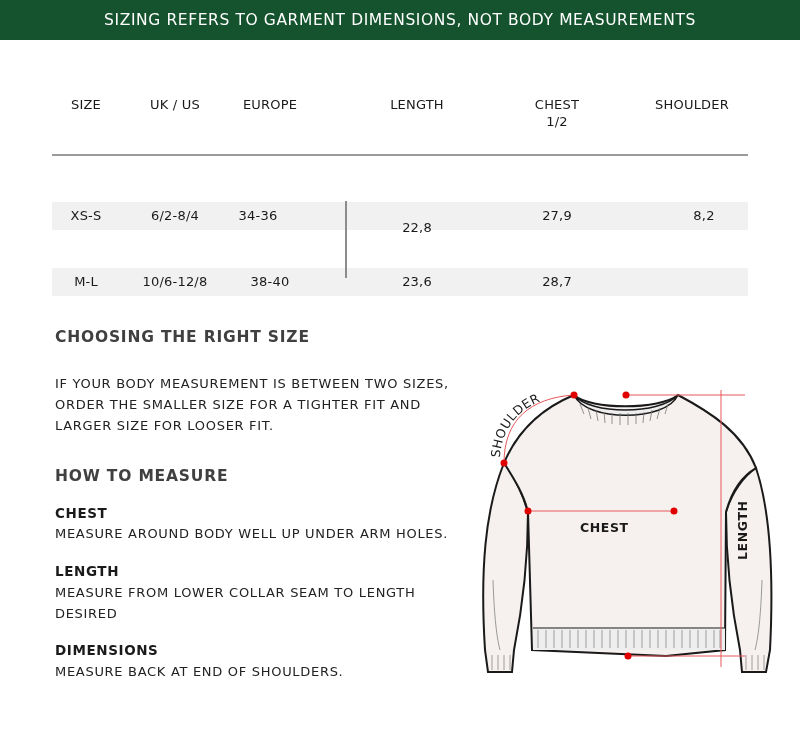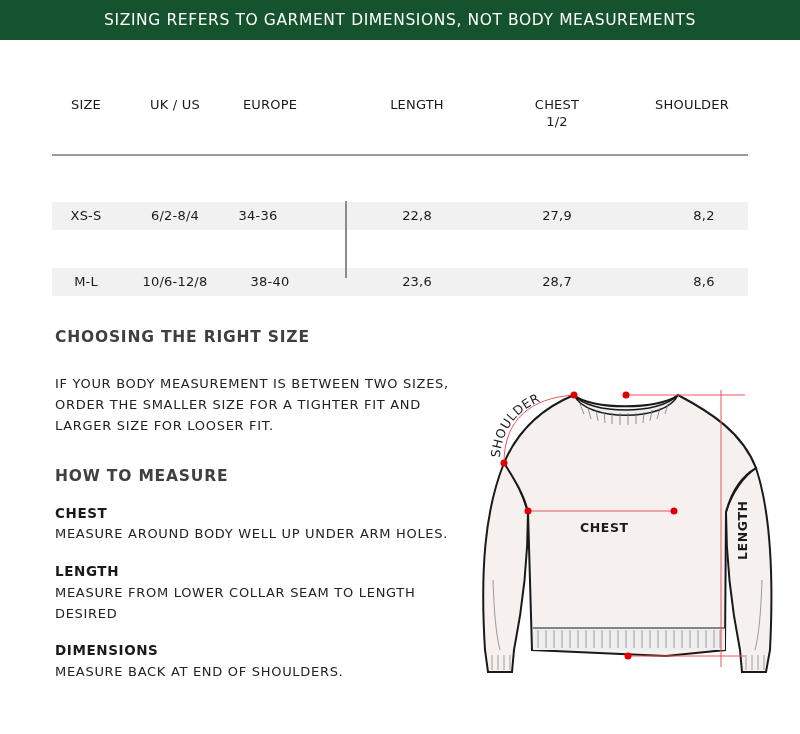--- a/index.html
+++ b/index.html
@@ -44,31 +44,30 @@
     <span>1/2</span>
   </div>
   <div class="th" style="left:590px;width:100px;"><span>SHOULDER</span></div>
 </div>
 <div class="head-rule"></div>
 
 <div class="row" style="top:202px;">
   <div class="cell" style="left:0;width:68px;">XS-S</div>
   <div class="cell" style="left:80px;width:86px;">6/2-8/4</div>
   <div class="cell" style="left:166px;width:80px;">34-36</div>
-  <div class="cell" style="left:320px;width:90px;">22,8</div>
+  <div class="cell" style="left:320px;width:90px;margin-top:12px;">22,8</div>
   <div class="cell" style="left:460px;width:90px;">27,9</div>
   <div class="cell" style="left:607px;width:90px;">8,2</div>
 </div>
 <div class="row" style="top:250px;margin-top:18px;">
   <div class="cell" style="left:0;width:68px;">M-L</div>
   <div class="cell" style="left:80px;width:86px;">10/6-12/8</div>
   <div class="cell" style="left:178px;width:80px;">38-40</div>
   <div class="cell" style="left:320px;width:90px;">23,6</div>
   <div class="cell" style="left:460px;width:90px;">28,7</div>
-  <div class="cell" style="left:607px;width:90px;">8,6</div>
 </div>
 <div class="vdiv"></div>
 
 <div class="h2" style="top:328px;">CHOOSING THE RIGHT SIZE</div>
 <div class="para" style="top:373px;">
   <div>IF YOUR BODY MEASUREMENT IS BETWEEN TWO SIZES,</div>
   <div>ORDER THE SMALLER SIZE FOR A TIGHTER FIT AND</div>
   <div>LARGER SIZE FOR LOOSER FIT.</div>
 </div>
 

